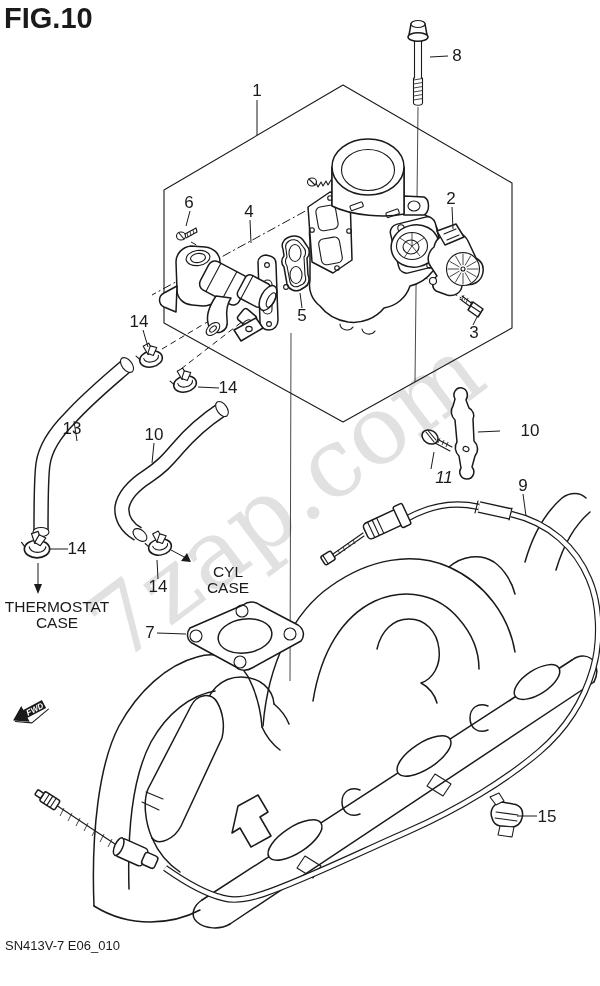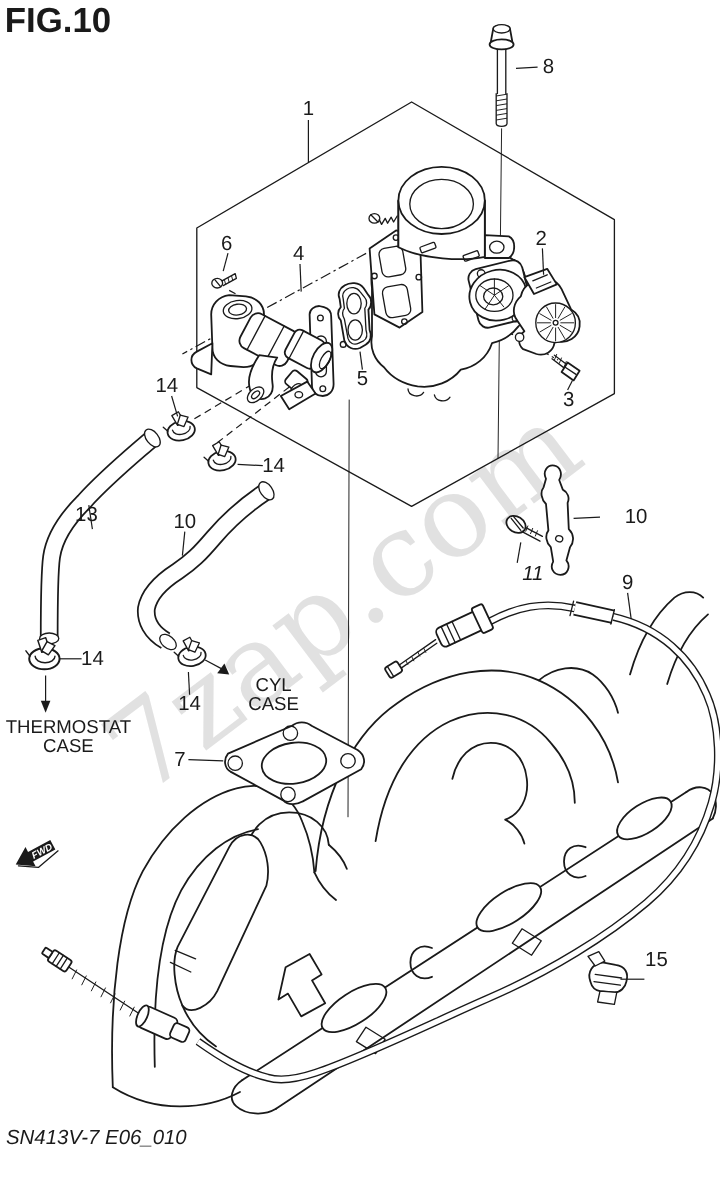--- a/index.html
+++ b/index.html
@@ -2,21 +2,21 @@
 <html style="--ink: #1a1a1a; --paper: #ffffff; --wm: #c9c9c9;"><head>
 <meta charset="utf-8">
 <style>
   :root { --ink:#1a1a1a; --paper:#ffffff; --wm:#c9c9c9; }
   html,body { margin:0; padding:0; background:#fff; }
   .stage { position:relative; width:600px; height:986px; background:var(--paper);
            font-family:"Liberation Sans", sans-serif; overflow:hidden; }
   .stage svg { position:absolute; left:0; top:0; }
   .fig-title { position:absolute; left:4px; top:2px; font-size:29px; font-weight:700;
                letter-spacing:0px; color:var(--ink);text-align:center; }
-  .footer { position:absolute; left:5px; color:var(--ink); font-size:17px; white-space:nowrap;font-style:italic; }
+  .footer { position:absolute; left:5px; color:var(--ink); font-size:13px; white-space:nowrap; }
   .footer.code { top:938px; }
   .footer.name { top:962px; }
   .anno { position:absolute; transform:translate(-50%,-50%); text-align:center;
           font-size:15.5px; line-height:16px; color:var(--ink); white-space:nowrap; }
   .callout { position:absolute; transform:translate(-50%,-50%); font-size:17px;
              color:var(--ink); }
   
   .ln  { fill:none; stroke:var(--ink); stroke-width:1.5; stroke-linejoin:round; stroke-linecap:round; }
   .ln2 { fill:none; stroke:var(--ink); stroke-width:1.1; stroke-linejoin:round; stroke-linecap:round; }
   .th  { fill:none; stroke:var(--ink); stroke-width:0.8; }
@@ -367,21 +367,21 @@
       <span class="callout" style="left: 139px; top: 322px;">14</span>
       <span class="callout" style="left: 228px; top: 388px;">14</span>
       <span class="callout" style="left: 72px; top: 413px; margin-top: 16px;">13</span>
       <span class="callout" style="left: 154px; top: 435px;">10</span>
       <span class="callout" style="left: 530px; top: 431px;">10</span>
       <span class="callout" style="left: 444px; top: 478px; font-style: italic;">11</span>
       <span class="callout" style="left: 523px; top: 486px;">9</span>
       <span class="callout" style="left: 77px; top: 549px;">14</span>
       <span class="callout" style="left: 158px; top: 587px;">14</span>
       <span class="callout" style="left: 150px; top: 633px;">7</span>
-      <span class="callout" style="left: 547px; top: 800px;">15</span>
+      <span class="callout" style="left: 547px; top: 817px;">15</span>
     </div>
 
   <div class="anno" style="left:57px; top:615px;">
     <div>THERMOSTAT</div>
     <div>CASE</div>
   </div>
   <div class="anno" style="left:218px; top:580px;margin-left:10px;">
     <div>CYL</div>
     <div>CASE</div>
   </div>

